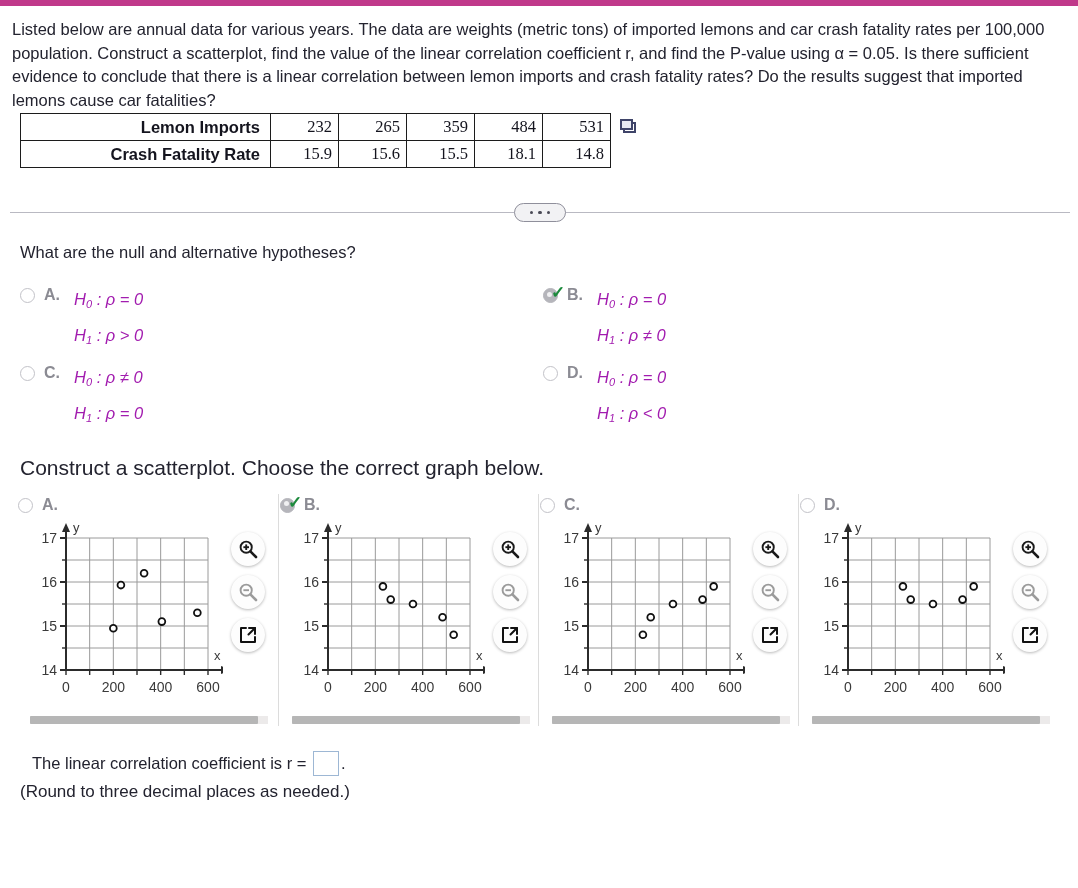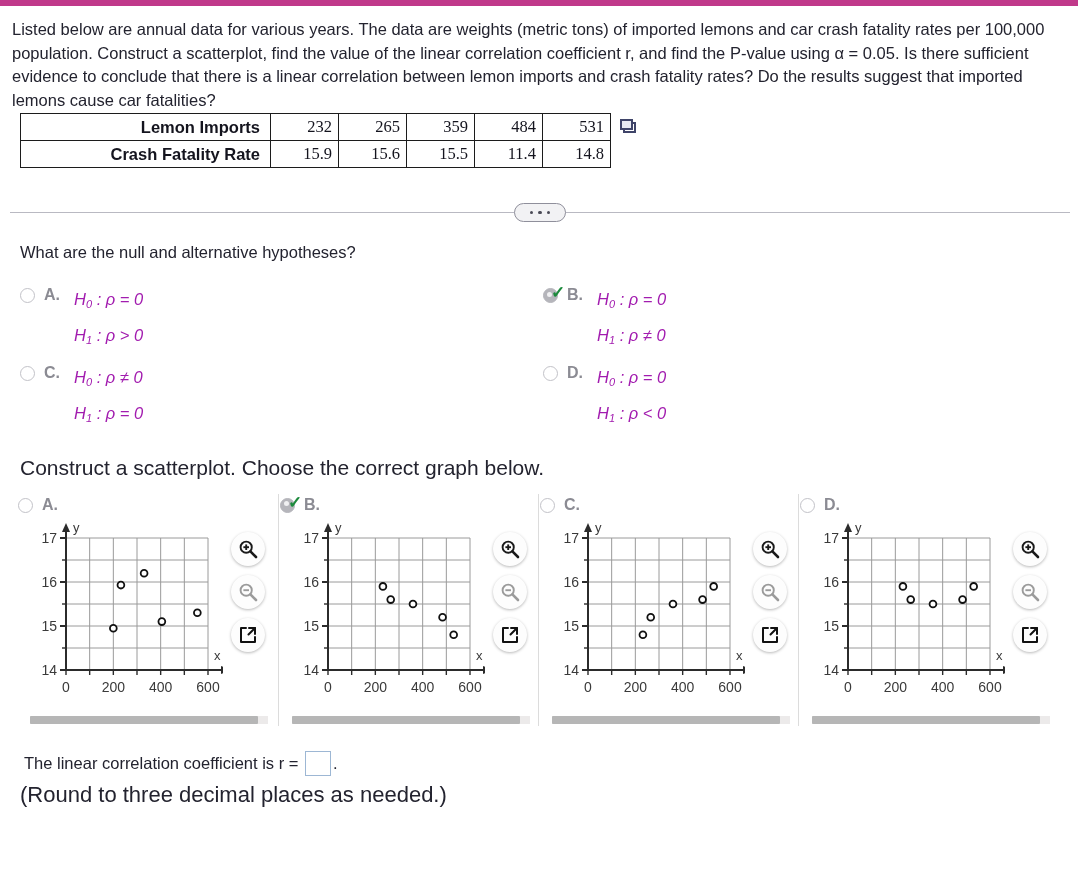--- a/index.html
+++ b/index.html
@@ -98,27 +98,27 @@
     display:flex; align-items:center; justify-content:center; cursor:pointer;
   }
   .tool svg { display:block; }
   .scrollbar {
     position:absolute; left:12px; top:222px; width:238px; height:8px;
     background:#eceaea;
   }
   .scrollbar .thumb { width:228px; height:8px; background:#b6b6b6; border-radius:1px; cursor:pointer; }
 
   
-  .answer { margin:22px 0 0 14px; font-size:16.5px; color:#23232f; }
+  .answer { margin:22px 0 0 22px; font-size:16.5px; color:#23232f; }
   .ansbox {
     display:inline-block; width:26px; height:25px;
     border:1.5px solid #9db7d4; background:#fff; vertical-align:-7px;
     margin:0 2px; cursor:text;
   }
-  .round-note { margin:6px 0 0 10px; font-size:22px; color:#23232f; }
+  .round-note { margin:6px 0 0 10px; font-size:17px; color:#23232f; }
   .vdivider { position:absolute; top:0; width:1px; height:232px; background:#dcdcdc; }
 </style>
 </head>
 <body>
 
 <div class="topbar"></div>
 
 <div class="content">
 
   <div class="prompt">Listed below are annual data for various years. The data are weights (metric tons) of imported lemons and car crash fatality rates per 100,000 population. Construct a scatterplot, find the value of the linear correlation coefficient r, and find the P-value using α = 0.05. Is there sufficient evidence to conclude that there is a linear correlation between lemon imports and crash fatality rates? Do the results suggest that imported lemons cause car fatalities?</div>
@@ -132,21 +132,21 @@
           <td class="val">265</td>
           <td class="val">359</td>
           <td class="val">484</td>
           <td class="val">531</td>
         </tr>
         <tr>
           <td class="rowhead">Crash Fatality Rate</td>
           <td class="val">15.9</td>
           <td class="val">15.6</td>
           <td class="val">15.5</td>
-          <td class="val">11.4</td>
+          <td class="val">18.1</td>
           <td class="val">14.8</td>
         </tr>
       </tbody>
     </table>
     <div class="copy-icon">
       <div class="sq1"></div>
       <div class="sq2"></div>
     </div>
   </div>
 

